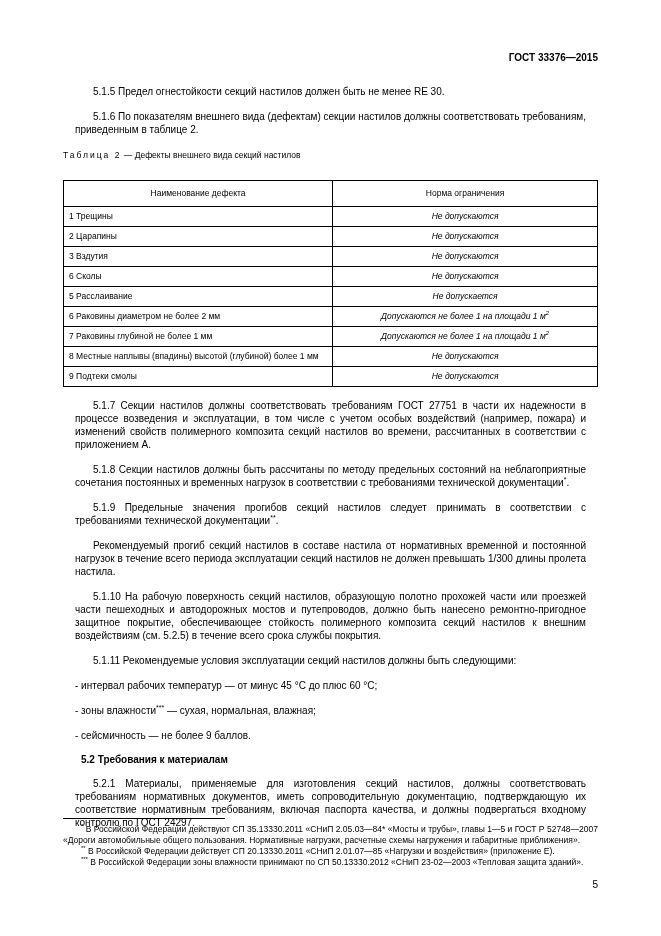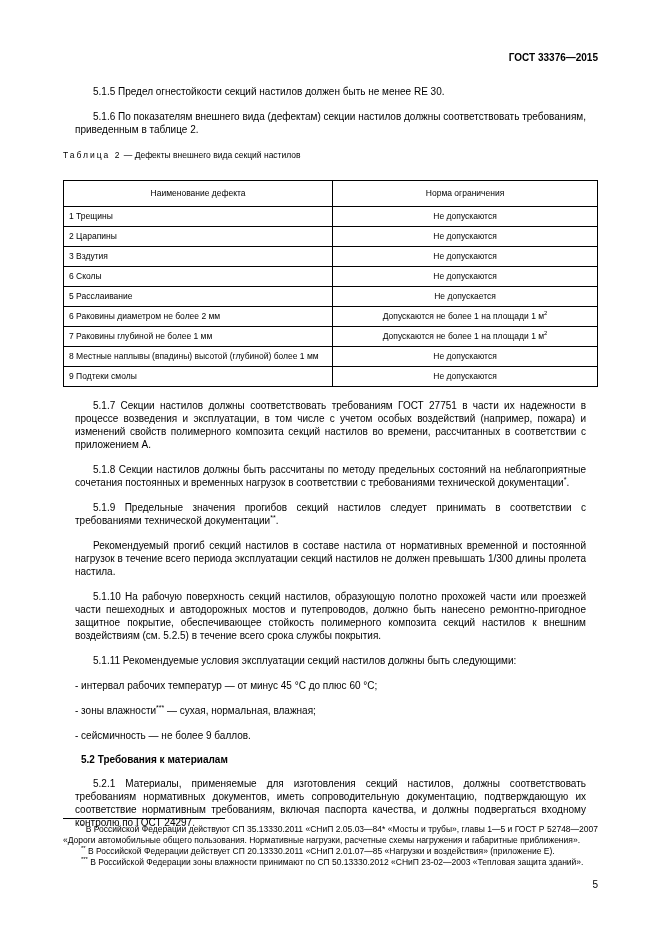--- a/index.html
+++ b/index.html
@@ -45,21 +45,21 @@
   table.defects th, table.defects td {
     border: 1px solid #000;
     padding: 4px 5px;
   }
   table.defects th {
     font-weight: normal;
     text-align: center;
     padding: 7px 5px;
   }
   table.defects col.c1 { width: 50.4%; }
-  td.center { text-align: center; }
+  td.center { text-align: center; font-style: italic; }
   .sec-heading {
     font-size: 10px;
     font-weight: bold;
     margin: 8px 0 9px 0;
     text-indent: 18px;
   }
   .footnotes {
     position: absolute;
     left: 63px; right: 63px;
     bottom: 68px;

